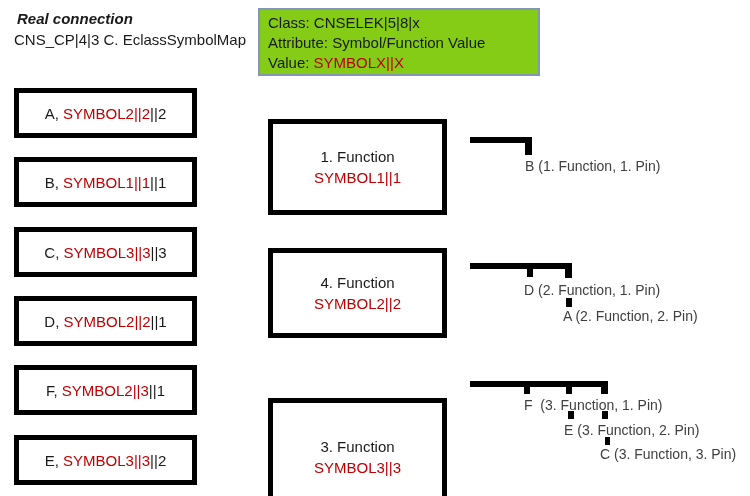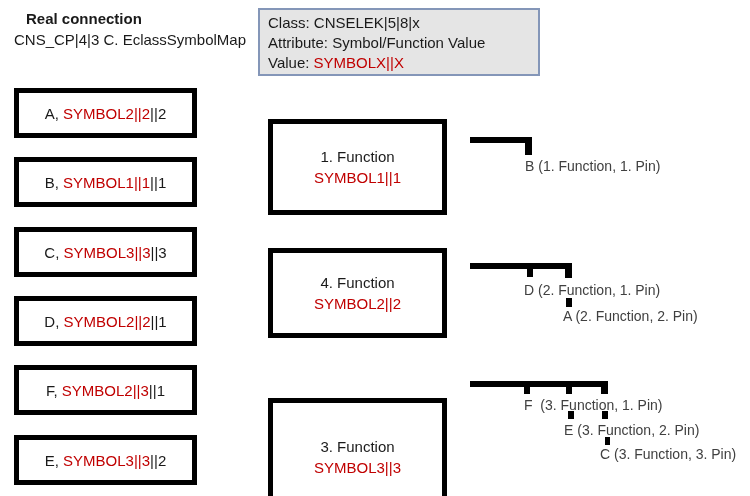--- a/index.html
+++ b/index.html
@@ -4,25 +4,25 @@
 <style>
   * { margin:0; padding:0; box-sizing:border-box; }
   html,body { background:#ffffff; }
   body { font-family:"Liberation Sans", sans-serif; }
   .canvas {
     position:relative; width:750px; height:496px; background:#ffffff; overflow:hidden;
     color:#1a1a1a;
   }
   
   .header { position:absolute; left:14px; top:8px; font-size:15px; line-height:21px; }
-  .header .title { font-weight:bold; margin-left:12px; }
+  .header .title { font-weight:bold; margin-left:3px;font-style:italic; }
   
   .info-box {
     position:absolute; left:258px; top:8px; width:282px; height:68px;
-    background:#e5e5e5; border:2px solid #8496b8;
+    background:#84cc16; border:2px solid #8496b8;
     padding:3px 8px; font-size:15px; line-height:20px;
   }
   .red { color:#c00000; }
   
   .conn-box {
     position:absolute; left:14px; width:183px; height:50px;
     border:5px solid #000; background:#fff;
     display:flex; align-items:center; justify-content:center;
     font-size:15px; white-space:pre;
   }

